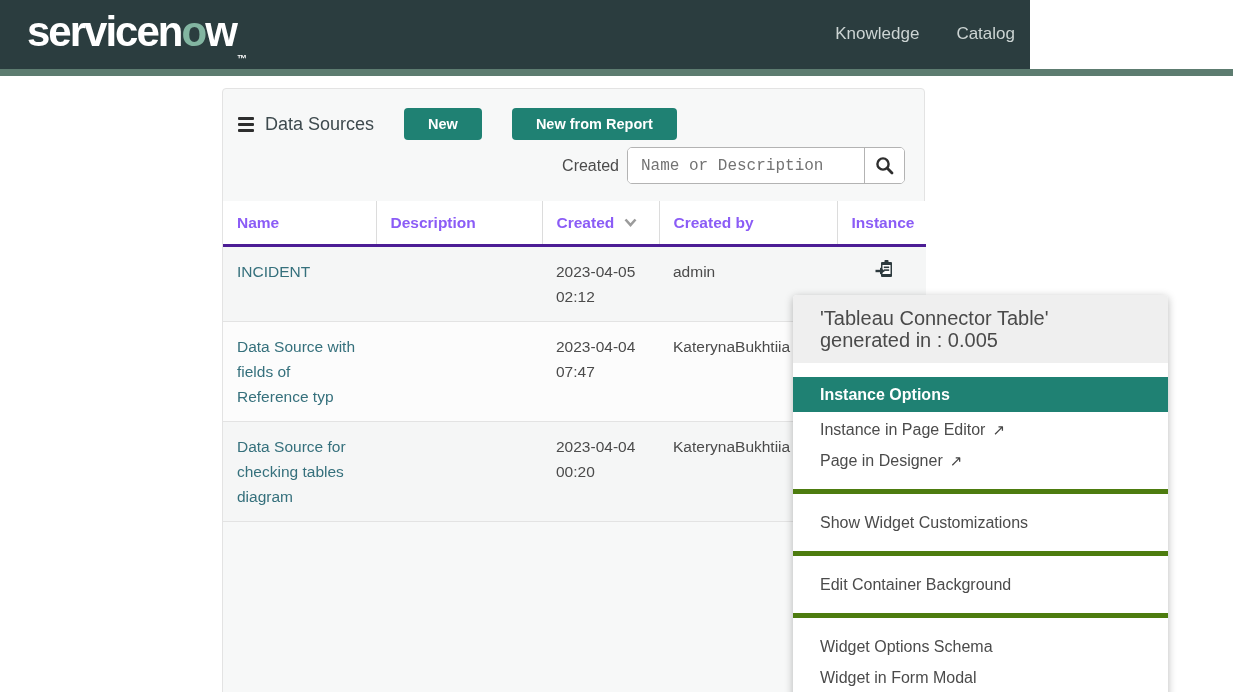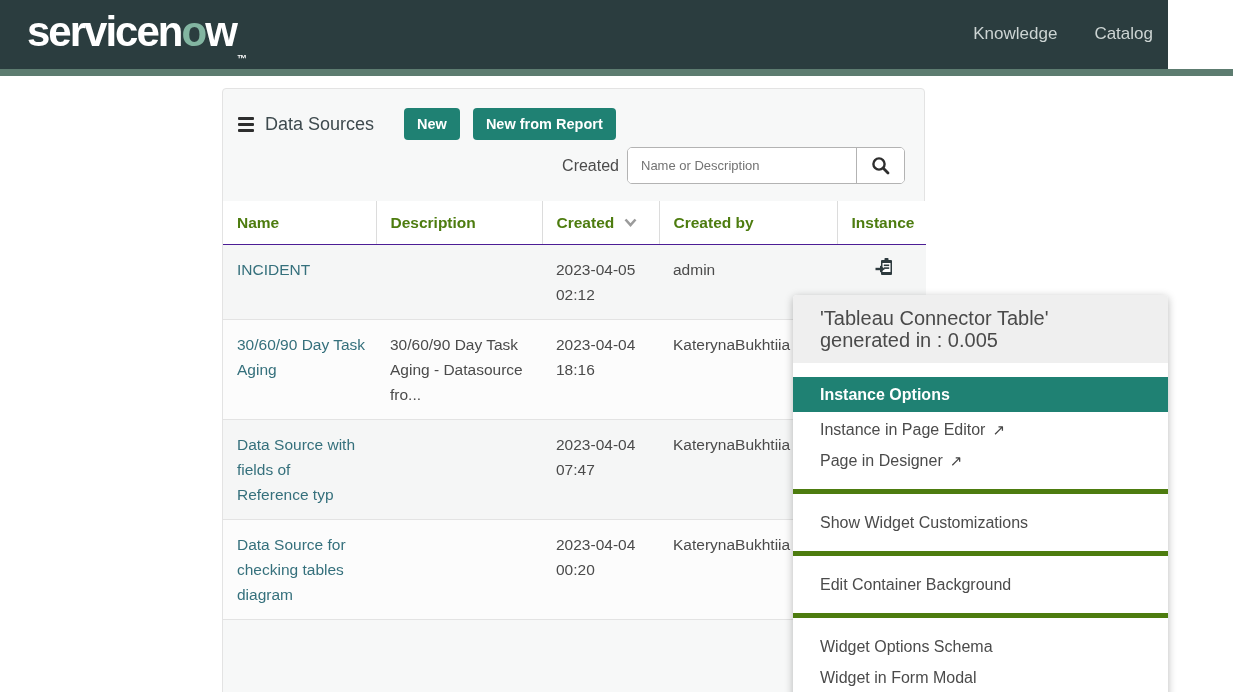--- a/index.html
+++ b/index.html
@@ -3,57 +3,57 @@
 <meta charset="utf-8">
 <style>
   * { margin:0; padding:0; box-sizing:border-box; }
   html,body { width:1233px; height:692px; }
   body {
     position:relative; overflow:hidden; background:#ffffff;
     font-family:"Liberation Sans", sans-serif; color:#4b4b4b;
   }
 
   
-  .topbar { position:absolute; left:0; top:0; width:1168px; height:69px; background:#2b3d3f; }
+  .topbar { position:absolute; left:0; top:0; width:1030px; height:69px; background:#2b3d3f; }
   .topbar-accent { position:absolute; left:0; top:69px; width:1233px; height:7px; background:#5d7c70; }
   .logo { position:absolute; left:27px; top:8px; font-size:42px; font-weight:bold;
           color:#ffffff; letter-spacing:-2px; }
   .logo .logo-o { color:#82b5a1; }
   .logo .tm { font-size:10px; color:#ffffff; letter-spacing:0; vertical-align:-16px; margin-left:1px; }
   .topnav { position:absolute; right:15px; top:24px; display:flex; gap:37px; }
   .topnav a { color:#ccd4d3; font-size:17px; text-decoration:none; cursor:pointer; }
 
   
   .panel { position:absolute; left:222px; top:88px; width:703px; height:650px;
            background:#f7f8f8; border:1px solid #e3e3e3; border-radius:4px; }
   .panel-head { display:flex; align-items:center; padding:19px 14px 0 15px; }
   .burger { display:inline-flex; flex-direction:column; gap:3px; margin-right:11px; cursor:default; }
   .burger i { display:block; width:16px; height:3px; background:#2e2e2e; border-radius:1px; }
   .panel-title { font-size:18px; color:#3e4a4e; margin-right:30px; }
   .btn { background:#1f8173; color:#fff; font-weight:bold; font-size:14.5px; border:none;
-         border-radius:4px; padding:8px 13px; margin-right:13px; cursor:pointer;
+         border-radius:4px; padding:8px 24px; margin-right:30px; cursor:pointer;
          font-family:"Liberation Sans", sans-serif; }
 
   .search-row { display:flex; justify-content:flex-end; align-items:center; margin:7px 19px 0 0; }
   .search-label { font-size:16px; color:#4b4b4b; margin-right:8px; }
   .input-group { display:flex; border:1px solid #b3b3b3; border-radius:5px; background:#fff;
                  overflow:hidden; height:37px; width:278px; }
-  .input-group input { border:none; outline:none; flex:1; padding:0 13px; font-size:13px;
-                       color:#333; font-family:Liberation Sans, sans-serif; }
+  .input-group input { border:none; outline:none; flex:1; padding:0 13px; font-size:16px;
+                       color:#333; font-family:Liberation Mono, monospace; }
   .input-group input::placeholder { color:#737373; }
   .search-btn { width:48px; background:#fff; border:none; border-left:1px solid #b3b3b3;
                 cursor:pointer; display:flex; align-items:center; justify-content:center; }
 
   
   table { border-collapse:collapse; table-layout:fixed; width:703px; margin-top:17px; font-size:15.5px; }
   col.c-name {width:153px;} col.c-desc {width:166px;} col.c-created {width:117px;}
   col.c-createdby {width:178px;} col.c-actions {width:89px;}
-  thead th { background:#ffffff; color:#4d7c0f; font-weight:bold; text-align:left;
+  thead th { background:#ffffff; color:#8b5cf6; font-weight:bold; text-align:left;
              padding:12px 10px 12px 14px; border-right:1px solid #dcdcdc;
-             border-bottom:1px solid #4c1d95; cursor:pointer; }
+             border-bottom:3px solid #4c1d95; cursor:pointer; }
   thead th:last-child { border-right:none; }
   tbody td { vertical-align:top; padding:12px 10px 12px 14px; line-height:25px; }
   tbody tr { border-bottom:1px solid #e3e3e3; }
   tbody tr:nth-child(odd)  { background:#f5f6f6; }
   tbody tr:nth-child(even) { background:#fcfcfc; }
   a.row-link { color:#35707c; text-decoration:none; cursor:pointer;text-align:center; }
   .sort-icon { display:inline-block; margin-left:10px; vertical-align:1px; }
   .action-cell { text-align:center; }
   .action-btn { background:none; border:none; cursor:pointer; padding:0; }
 
@@ -142,27 +142,20 @@
               <rect x="7.5" y="6" width="8" height="9" fill="#ffffff"></rect>
               <rect x="8.8" y="7.5" width="5.4" height="1.6" fill="#2d3a3e"></rect>
               <rect x="8.8" y="10.3" width="5.4" height="1.6" fill="#2d3a3e"></rect>
               <line x1="0.5" y1="12" x2="6" y2="12" stroke="#2d3a3e" stroke-width="2.4"></line>
               <polygon points="5,8.5 10,12 5,15.5" fill="#2d3a3e"></polygon>
             </svg>
           </button>
         </td>
       </tr>
       <tr>
-        <td><a class="row-link">30/60/90 Day Task Aging</a></td>
-        <td>30/60/90 Day Task Aging - Datasource fro...</td>
-        <td>2023-04-04 18:16</td>
-        <td>KaterynaBukhtiia</td>
-        <td class="action-cell"></td>
-      </tr>
-      <tr>
         <td><a class="row-link">Data Source with fields of Reference typ</a></td>
         <td></td>
         <td>2023-04-04 07:47</td>
         <td>KaterynaBukhtiia</td>
         <td class="action-cell"></td>
       </tr>
       <tr>
         <td><a class="row-link">Data Source for checking tables diagram</a></td>
         <td></td>
         <td>2023-04-04 00:20</td>

